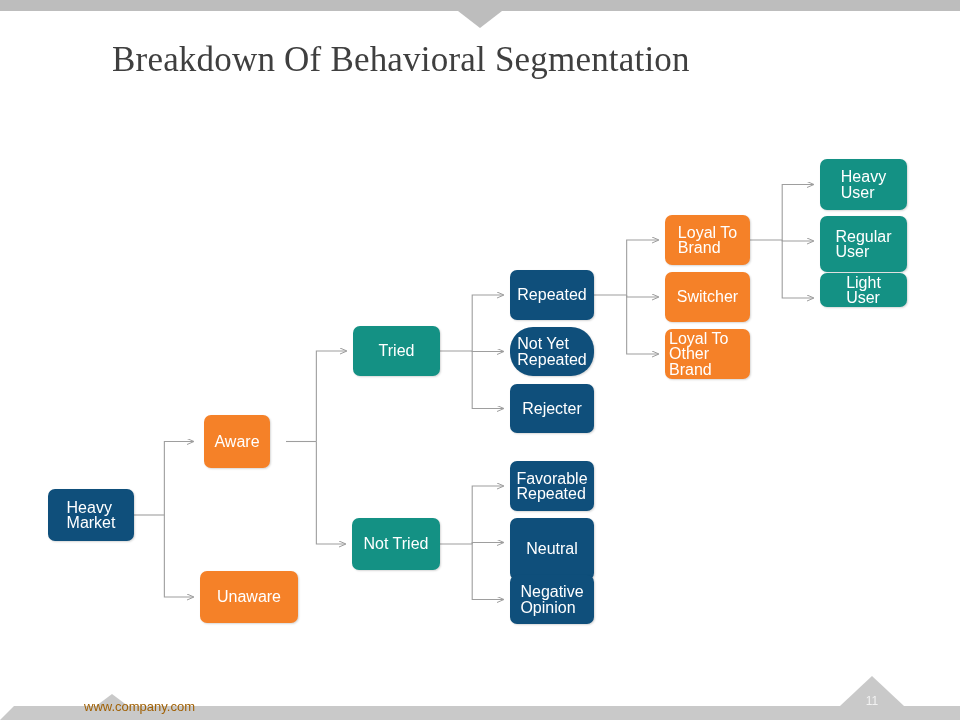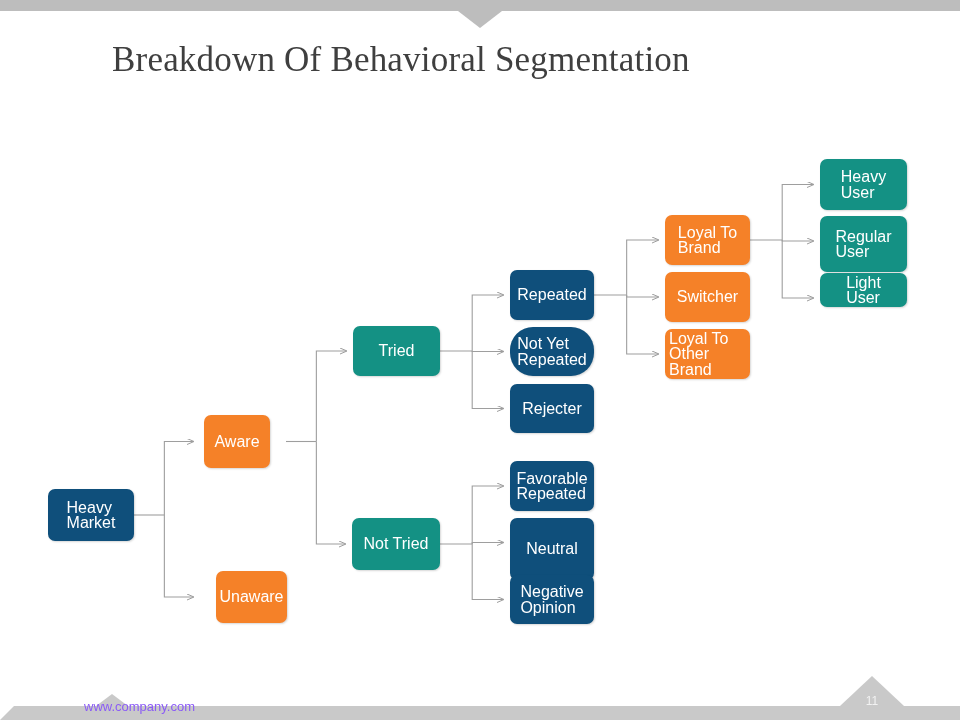--- a/index.html
+++ b/index.html
@@ -92,21 +92,21 @@
   .footer-notch-right {
     position: absolute; left: 840px; top: 676px;
     width: 0; height: 0;
     border-left: 32px solid transparent;
     border-right: 32px solid transparent;
     border-bottom: 30px solid #c9c9c9;
   }
   .footer-url {
     position: absolute; left: 84px; top: 699px;
     font-size: 13px;
-    color: #8b5cf6;
+    color: #a16207;
   }
   .page-number {
     position: absolute; left: 844px; top: 694px;
     width: 56px;
     text-align: center;
     font-size: 12px;
     color: #f2f2f2;
     z-index: 3;
   }
 </style>
@@ -149,21 +149,21 @@
         <path d="M782.2,240 L782.2,184.5 L813,184.5" marker-end="url(#arw)"></path>
         <path d="M782.2,240 L782.2,241 L813,241" marker-end="url(#arw)"></path>
         <path d="M782.2,240 L782.2,298 L813,298" marker-end="url(#arw)"></path>
       </g>
   </svg>
 
   <div id="node-layer">
       <div class="node blue" style="left: 48px; top: 489px; width: 86px; height: 52px;">Heavy
 Market</div>
       <div class="node orange" style="left: 204px; top: 415px; width: 66px; height: 53px;">Aware</div>
-      <div class="node orange" style="left: 216px; top: 571px; width: 71px; height: 52px;">Unaware</div>
+      <div class="node orange" style="left: 200px; top: 571px; width: 98px; height: 52px;">Unaware</div>
       <div class="node teal" style="left: 353px; top: 326px; width: 87px; height: 50px;">Tried</div>
       <div class="node teal" style="left: 352px; top: 518px; width: 88px; height: 52px;">Not Tried</div>
       <div class="node blue" style="left: 510px; top: 270px; width: 84px; height: 50px;">Repeated</div>
       <div class="node blue" style="left: 510px; top: 327px; width: 84px; height: 49px; border-radius: 23px;">Not Yet
 Repeated</div>
       <div class="node blue" style="left: 510px; top: 384px; width: 84px; height: 49px;">Rejecter</div>
       <div class="node blue" style="left: 510px; top: 461px; width: 84px; height: 50px;">Favorable
 Repeated</div>
       <div class="node blue" style="left: 510px; top: 518px; width: 84px; height: 62px;">Neutral</div>
       <div class="node blue" style="left: 510px; top: 575px; width: 84px; height: 49px;">Negative

